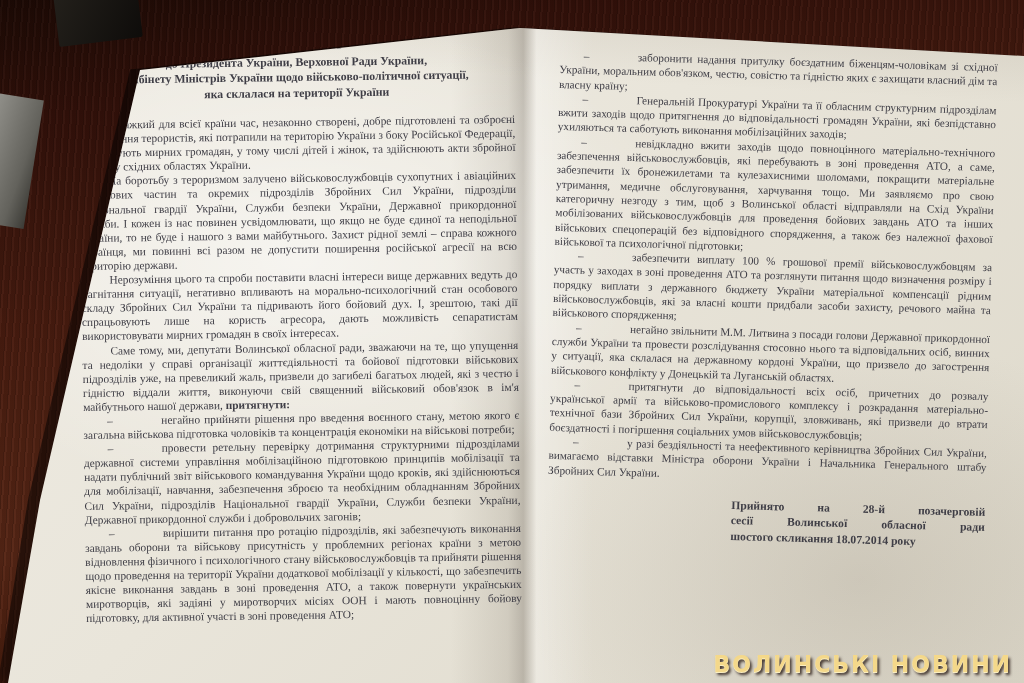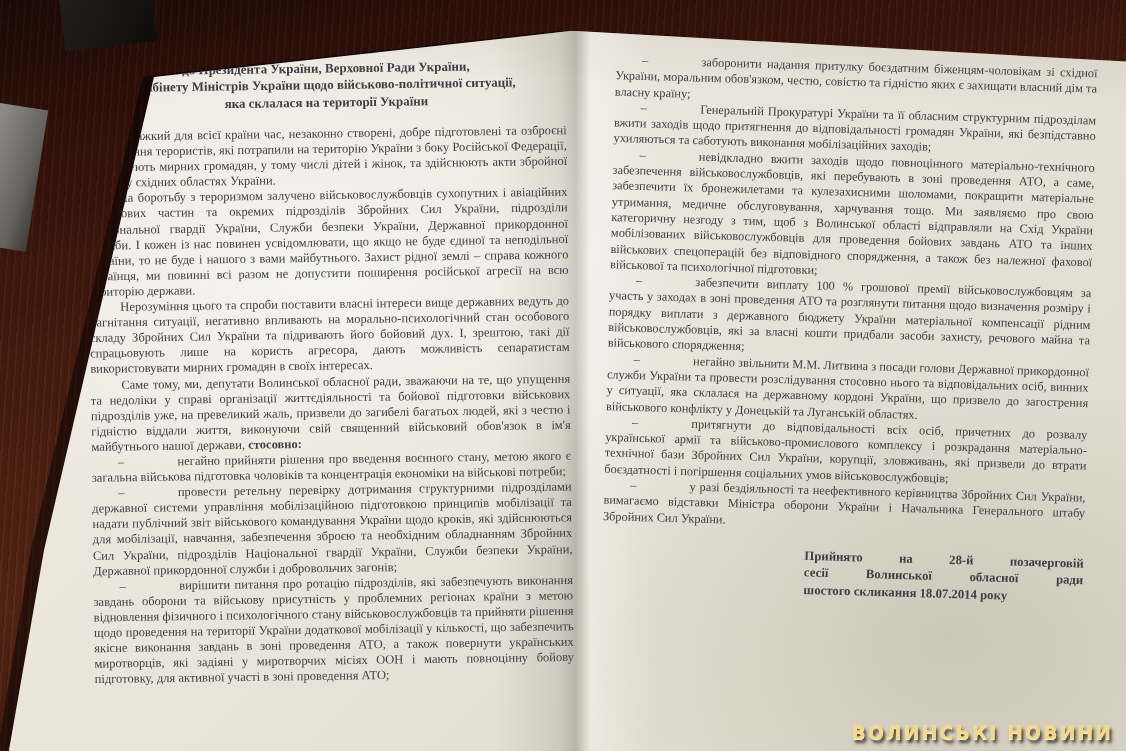--- a/index.html
+++ b/index.html
@@ -60,21 +60,21 @@
   .signature{
     margin-top:16px;margin-left:auto;width:254px;
     font-weight:bold;font-size:11.6px;line-height:15.5px;
     text-align:justify;
   }
   .signature .sig-line{text-align:justify;text-align-last:justify;}
   .signature .sig-line:last-child{text-align-last:left;}
   .watermark{
     position:absolute;right:12px;bottom:6px;
     font-family:"DejaVu Sans","Liberation Sans",sans-serif;
-    font-weight:bold;font-size:17px;letter-spacing:2px;
+    font-weight:bold;font-size:22px;letter-spacing:2px;
     color:#f4d88a;
     text-shadow:0 1px 0 #fbeec0, 2px 3px 3px rgba(25,10,5,0.8);
     transform:scaleY(1.03);
     margin-top:28px;
   }
 </style>
 </head>
 <body>
 
 <div class="photo">
@@ -96,21 +96,21 @@
 
           <p class="para">У важкий для всієї країни час, незаконно створені, добре підготовлені та озброєні формування терористів, які потрапили на територію України з боку Російської Федерації, тероризують мирних громадян, у тому числі дітей і жінок, та здійснюють акти збройної агресії у східних областях України.</p>
 
           <p class="para">На боротьбу з тероризмом залучено військовослужбовців сухопутних і авіаційних військових частин та окремих підрозділів Збройних Сил України, підрозділи Національної гвардії України, Служби безпеки України, Державної прикордонної служби. І кожен із нас повинен усвідомлювати, що якщо не буде єдиної та неподільної України, то не буде і нашого з вами майбутнього. Захист рідної землі – справа кожного українця, ми повинні всі разом не допустити поширення російської агресії на всю територію держави.</p>
 
           <p class="para">Нерозуміння цього та спроби поставити власні інтереси вище державних ведуть до нагнітання ситуації, негативно впливають на морально-психологічний стан особового складу Збройних Сил України та підривають його бойовий дух. І, зрештою, такі дії спрацьовують лише на користь агресора, дають можливість сепаратистам використовувати мирних громадян в своїх інтересах.</p>
         </div>
 
       <p class="para">
         <span>Саме тому, ми, депутати Волинської обласної ради, зважаючи на те, що упущення та недоліки у справі організації життєдіяльності та бойової підготовки військових підрозділів уже, на превеликий жаль, призвели до загибелі багатьох людей, які з честю і гідністю віддали життя, виконуючи свій священний військовий обов'язок в ім'я майбутнього нашої держави,</span>
-        <span class="intro-bold">стосовно:</span>
+        <span class="intro-bold">притягнути:</span>
       </p>
 
       <div>
 
           <p class="demand"><span class="dash">–</span><span>негайно прийняти рішення про введення воєнного стану, метою якого є загальна військова підготовка чоловіків та концентрація економіки на військові потреби;</span></p>
 
           <p class="demand"><span class="dash">–</span><span>провести ретельну перевірку дотримання структурними підрозділами державної системи управління мобілізаційною підготовкою принципів мобілізації та надати публічний звіт військового командування України щодо кроків, які здійснюються для мобілізації, навчання, забезпечення зброєю та необхідним обладнанням Збройних Сил України, підрозділів Національної гвардії України, Служби безпеки України, Державної прикордонної служби і добровольчих загонів;</span></p>
 
           <p class="demand"><span class="dash">–</span><span>вирішити питання про ротацію підрозділів, які забезпечують виконання завдань оборони та військову присутність у проблемних регіонах країни з метою відновлення фізичного і психологічного стану військовослужбовців та прийняти рішення щодо проведення на території України додаткової мобілізації у кількості, що забезпечить якісне виконання завдань в зоні проведення АТО, а також повернути українських миротворців, які задіяні у миротворчих місіях ООН і мають повноцінну бойову підготовку, для активної участі в зоні проведення АТО;</span></p>
         </div>

